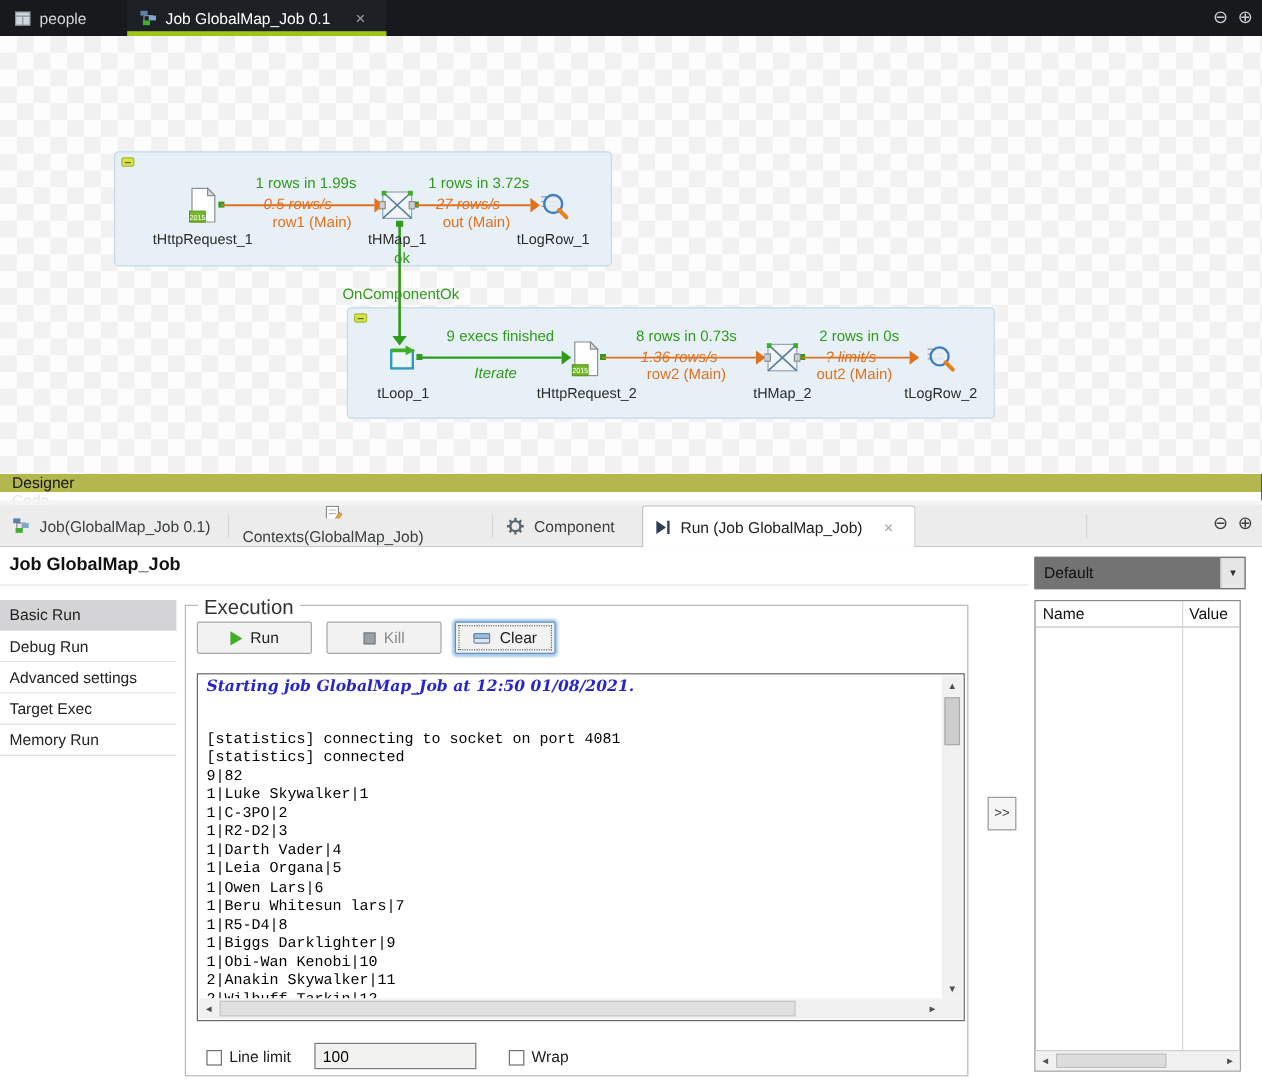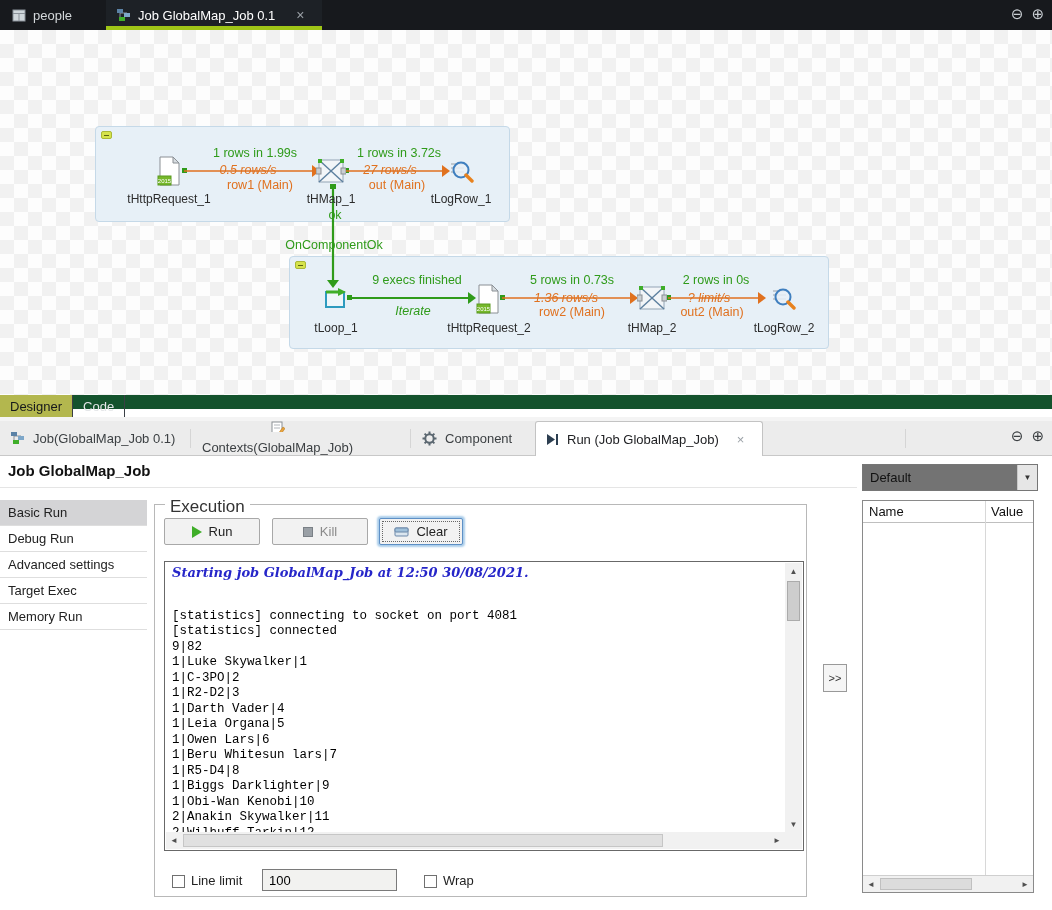--- a/index.html
+++ b/index.html
@@ -31,21 +31,21 @@
   .flow { position:absolute; left:0; top:0; width:1052px; height:365px; pointer-events:none; }
   .comp { position:absolute; }
   .cname { position:absolute; transform:translateX(-50%); font-size:12px; color:#2b2b2b; white-space:nowrap; }
   .cstat { position:absolute; transform:translateX(-50%); font-size:12.5px; color:#2f9b1a; white-space:nowrap; }
   .crate { position:absolute; transform:translateX(-50%); font-size:12.5px; color:#e0711f; font-style:italic; white-space:nowrap; }
   .cmain { position:absolute; transform:translateX(-50%); font-size:12.5px; color:#e0711f; white-space:nowrap; }
   .cgreen { position:absolute; transform:translateX(-50%); font-size:12.5px; color:#2f9b1a; white-space:nowrap; }
   .cgreen.it { font-style:italic; }
 
   
-  .viewswitch { position:absolute; left:0; top:395px; width:1052px; height:14px; background:#14532d; display:flex; }
+  .viewswitch { position:absolute; left:0; top:395px; width:1052px; height:14px; background:#14532d; display:flex;flex-direction:column; }
   .vtab { height:22px; display:flex; align-items:center; padding:0 10px; font-size:13px; color:#e4e6e8;
           border-right:1px solid #3a3f45; }
   .vtab.active { background:#b3b74e; color:#15181b; }
 
   .strip { position:absolute; left:0; top:417px; width:1052px; height:4px; background:#f4f4f4; }
 
   
   .paneltabs { position:absolute; left:0; top:421px; width:1052px; height:35px; background:#ececec;
                border-bottom:1px solid #c8c8c8; }
   .ptab { position:absolute; top:0; height:34px; display:flex; align-items:center; gap:8px;
@@ -265,21 +265,21 @@
     <div class="cmain" style="left:260px; top:148px;">row1 (Main)</div>
     <div class="cstat" style="left:399px; top:116px;">1 rows in 3.72s</div>
     <div class="crate" style="left:390px; top:133px;">27 rows/s</div>
     <div class="cmain" style="left:397px; top:148px;">out (Main)</div>
 
     <div class="cgreen" style="left:335px; top:178px;">ok</div>
     <div class="cgreen" style="left:334px; top:208px;">OnComponentOk</div>
 
     <div class="cstat" style="left:417px; top:243px;">9 execs finished</div>
     <div class="cgreen it" style="left:413px; top:274px;">Iterate</div>
-    <div class="cstat" style="left:572px; top:243px;">5 rows in 0.73s</div>
+    <div class="cstat" style="left:572px; top:243px;">8 rows in 0.73s</div>
     <div class="crate" style="left:566px; top:261px;">1.36 rows/s</div>
     <div class="cmain" style="left:572px; top:275px;">row2 (Main)</div>
     <div class="cstat" style="left:716px; top:243px;">2 rows in 0s</div>
     <div class="crate" style="left:709px; top:261px;">? limit/s</div>
     <div class="cmain" style="left:712px; top:275px;">out2 (Main)</div>
   </section>
 
   <div class="viewswitch">
     <div class="vtab active">Designer</div>
     <div class="vtab">Code</div>
@@ -362,21 +362,21 @@
     <button class="btn btn-clear">
       <svg width="15" height="12">
         <rect x="1" y="2" width="13" height="8" rx="1" fill="#dbe6ef" stroke="#6b87a8"></rect>
         <rect x="1" y="2" width="13" height="4" rx="1" fill="#9fc0da" stroke="#6b87a8"></rect>
       </svg>
       <span>Clear</span>
     </button>
 
     <div class="console">
       <div class="console-text">
-        <div class="con-first">Starting job GlobalMap_Job at 12:50 30/08/2021.</div>
+        <div class="con-first">Starting job GlobalMap_Job at 12:50 01/08/2021.</div>
         <pre class="con-lines">[statistics] connecting to socket on port 4081
 [statistics] connected
 9|82
 1|Luke Skywalker|1
 1|C-3PO|2
 1|R2-D2|3
 1|Darth Vader|4
 1|Leia Organa|5
 1|Owen Lars|6
 1|Beru Whitesun lars|7

